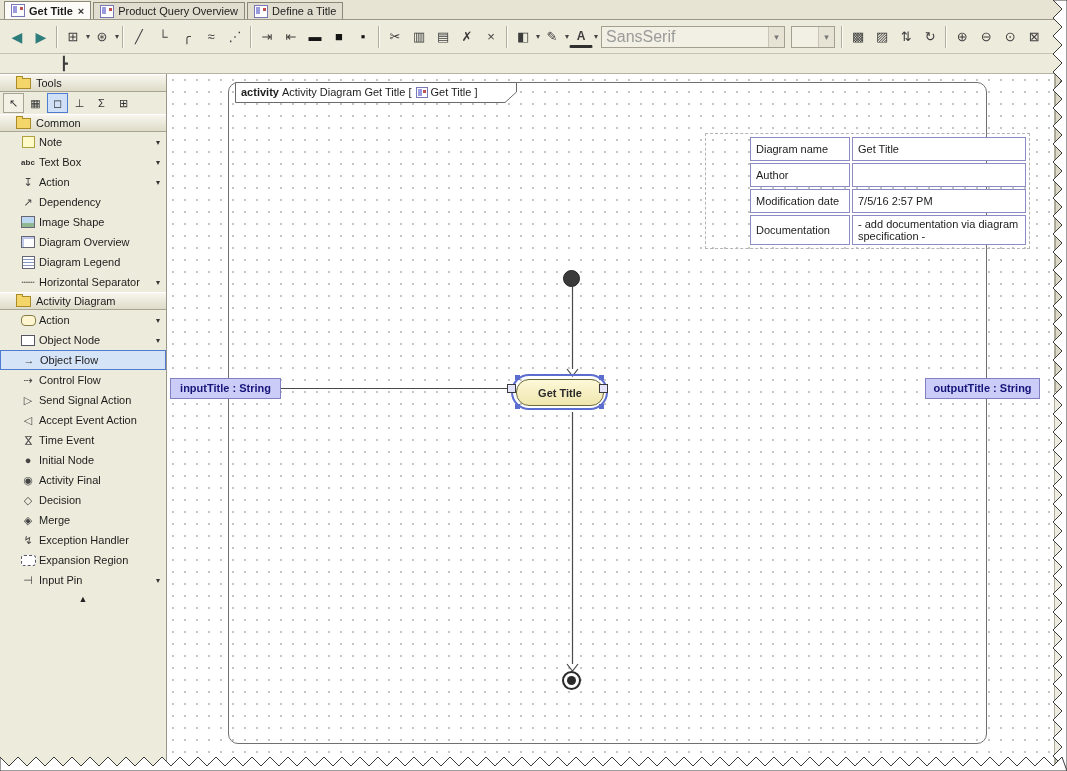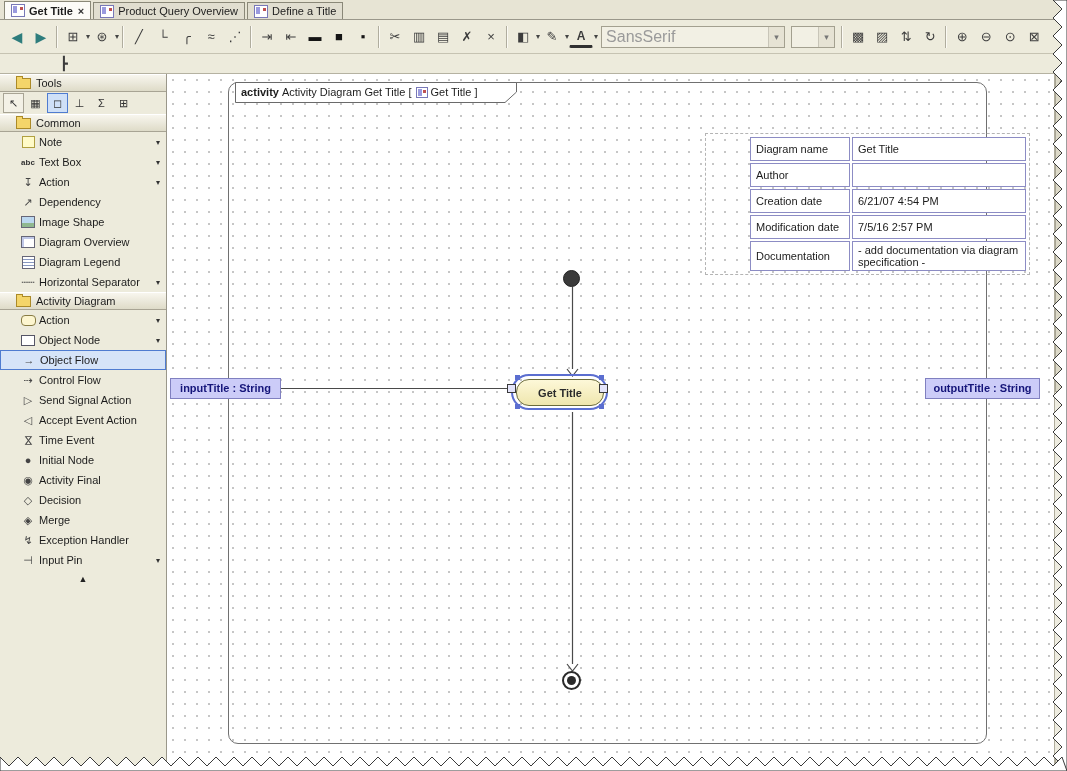--- a/index.html
+++ b/index.html
@@ -307,20 +307,26 @@
       </div>
       <div class="pitem">
         <span class="picon">◈</span>
         <span class="plabel">Merge</span>
       </div>
       <div class="pitem">
         <span class="picon">↯</span>
         <span class="plabel">Exception Handler</span>
       </div>
       <div class="pitem">
+        <span class="picon">
+            <span class="ic-expansion"></span>
+          </span>
+        <span class="plabel">Expansion Region</span>
+      </div>
+      <div class="pitem">
         <span class="picon">⊣</span>
         <span class="plabel">Input Pin</span>
         <span class="pdd">▾</span>
       </div>
       <div class="pup">▲</div>
     </div>
 
     <div class="canvas">
       <div class="frame"></div>
 
@@ -357,24 +363,20 @@
           <tbody>
               <tr>
             <td class="k">Diagram name</td>
             <td class="v">Get Title</td>
           </tr>
           <tr>
             <td class="k">Author</td>
             <td class="v"></td>
           </tr>
           <tr>
-            <td class="k">Creation date</td>
-            <td class="v">6/21/07 4:54 PM</td>
-          </tr>
-          <tr>
             <td class="k">Modification date</td>
             <td class="v">7/5/16 2:57 PM</td>
           </tr>
           <tr>
             <td class="k">Documentation</td>
             <td class="v">- add documentation via diagram specification -</td>
           </tr>
         </tbody>
           </table>
       </div>

